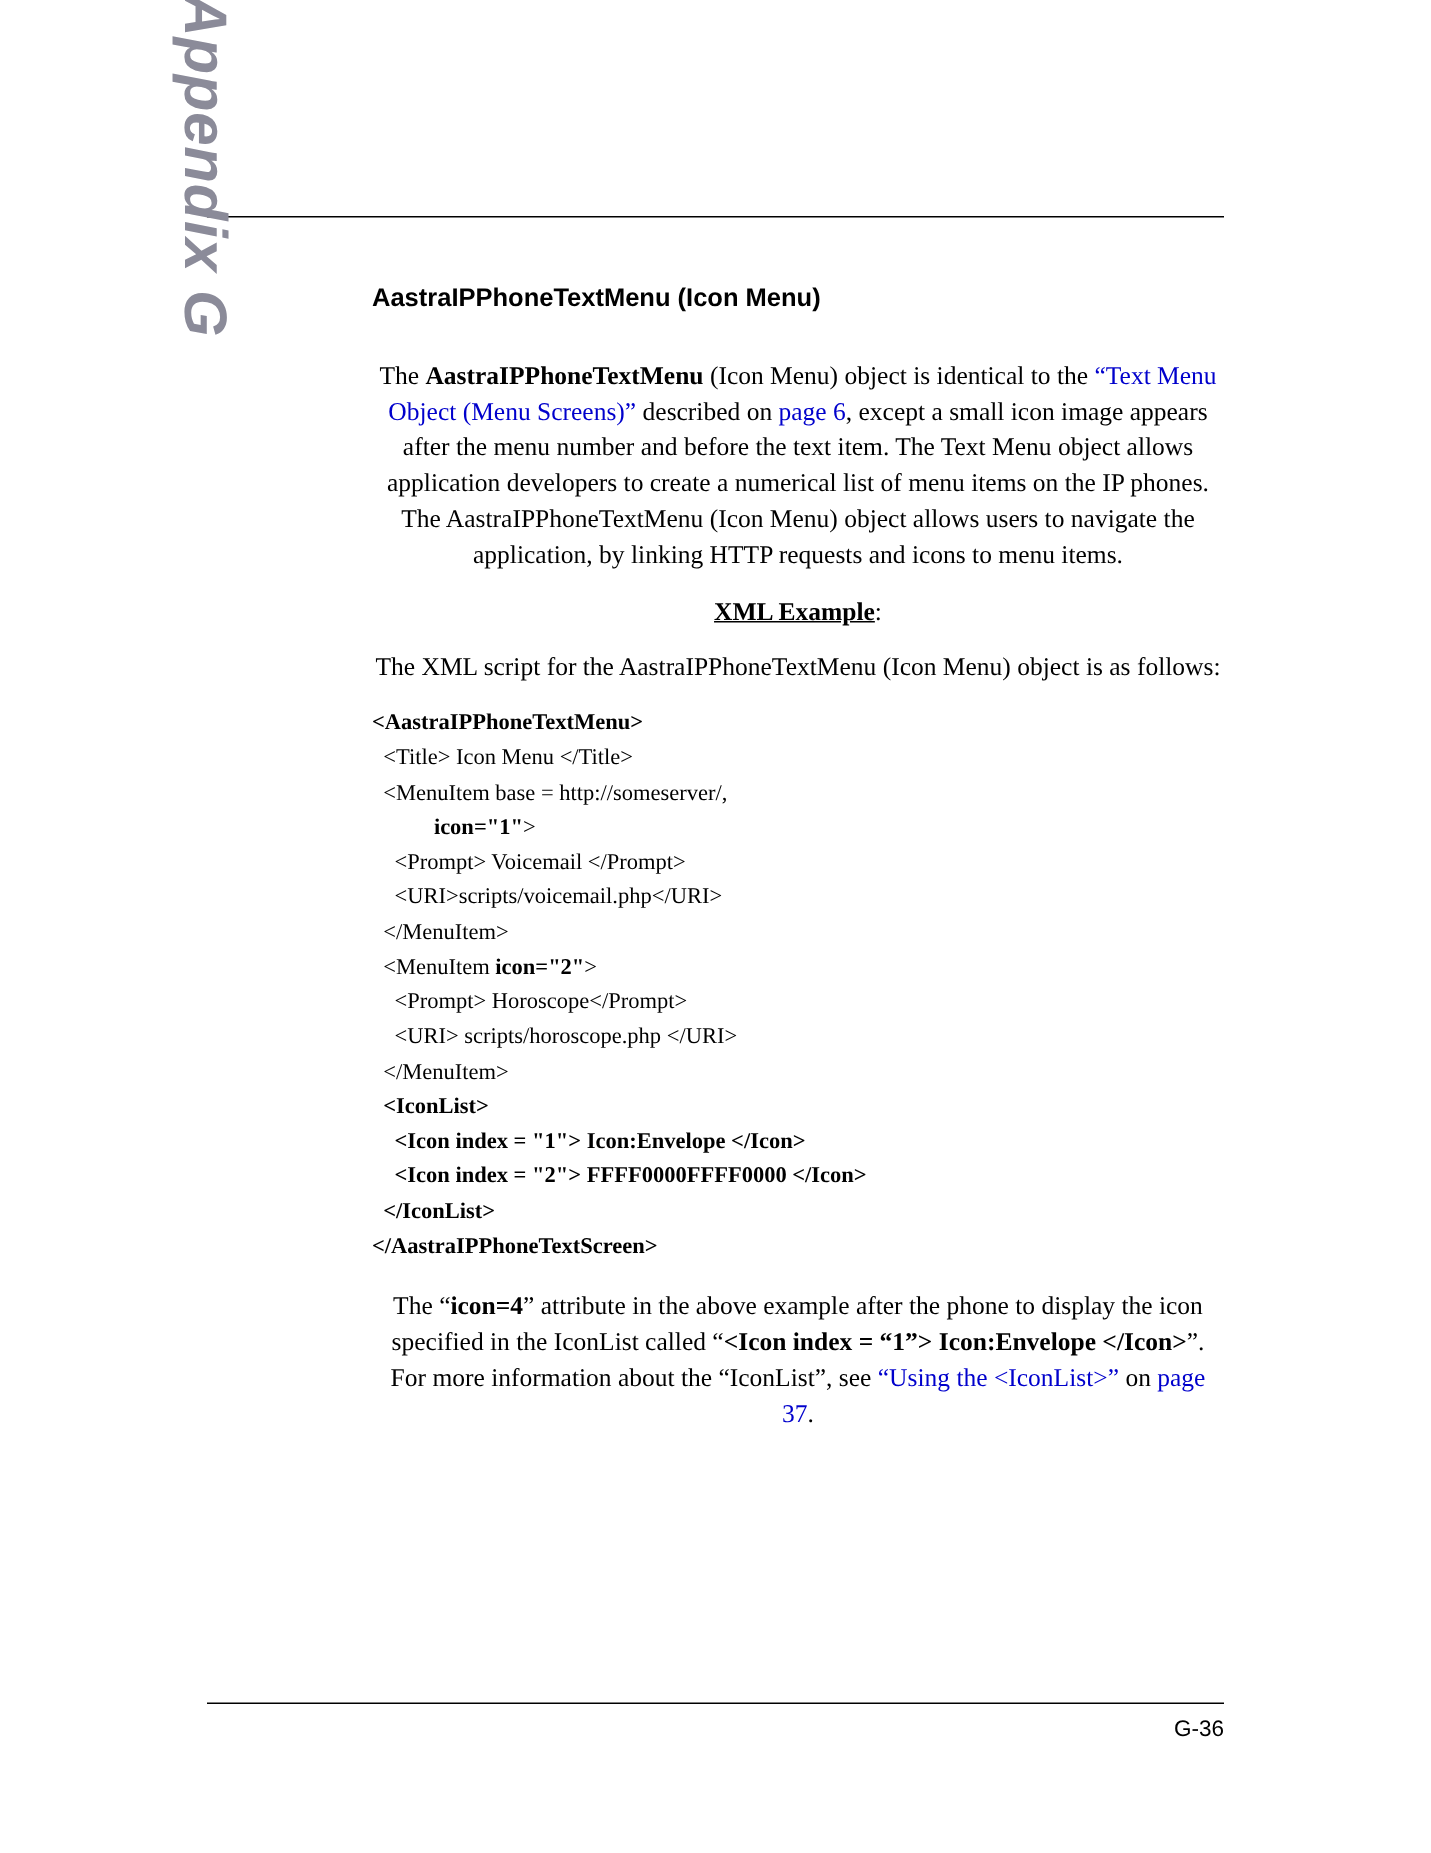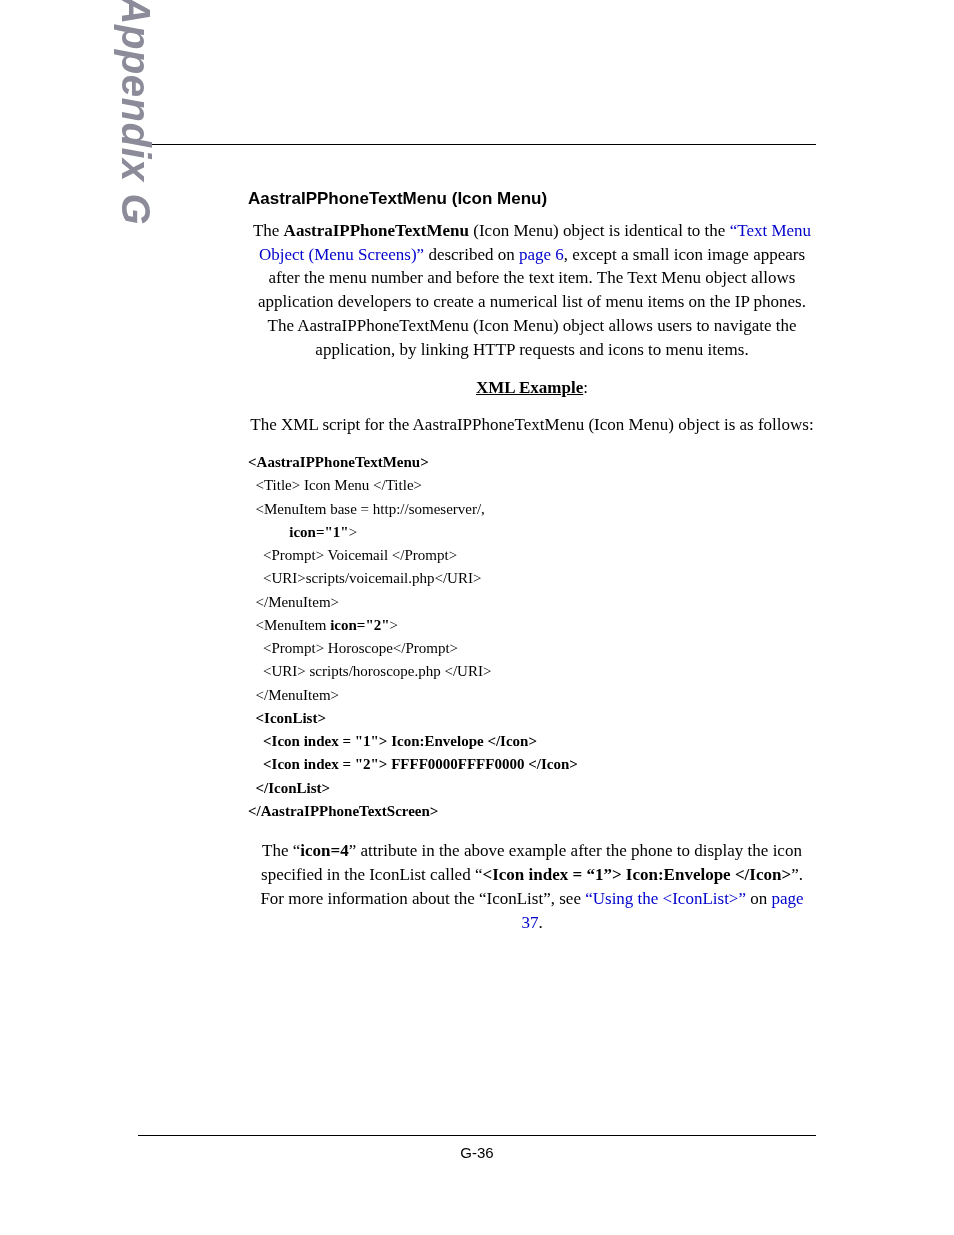--- a/index.html
+++ b/index.html
@@ -45,21 +45,21 @@
     letter-spacing: 0.5px;
   }
   .content {
     margin-left: 110px;
     margin-top: 42px;
   }
   .section-heading {
     font-family: Arial, Helvetica, sans-serif;
     font-weight: bold;
     font-size: 17px;
-    margin-bottom: 8px;
+    margin-bottom: 28px;
   }
   .para {
     margin-bottom: 14px;
     text-align: center;
   }
   .link {
     color: #0000cc;
   }
   .xml-label {
     font-weight: bold;
@@ -80,21 +80,21 @@
     right: 138px;
     bottom: 72px;
   }
   .foot-rule {
     border: none;
     border-top: 1.5px solid #000;
     margin: 0 0 6px 0;
   }
   .foot-row {
     display: flex;
-    justify-content: center;
+    justify-content: flex-end;
     font-family: Arial, Helvetica, sans-serif;
     font-size: 15px;
   }
   b { font-weight: bold; }
 </style>
 </head>
 <body>
 
 <div class="page">
 

